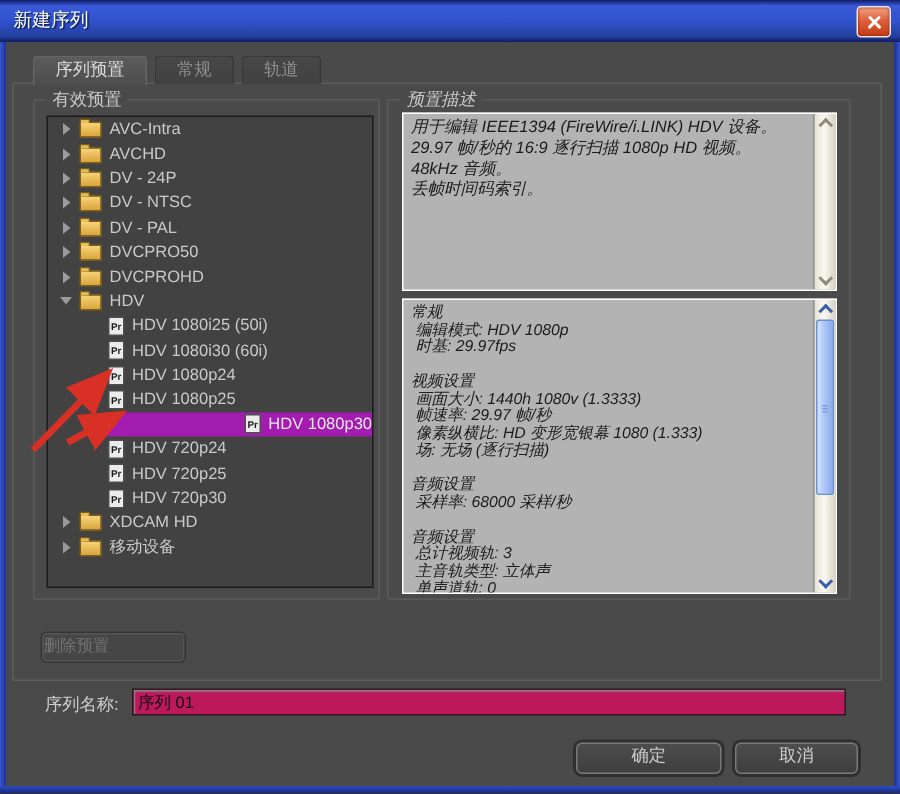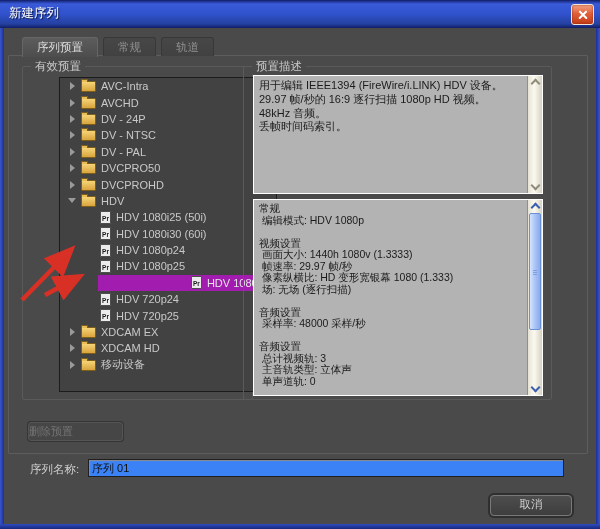--- a/index.html
+++ b/index.html
@@ -35,24 +35,24 @@
     border:1px solid #383838;border-bottom:none;border-radius:3px 3px 0 0;cursor:pointer;}
   .tab.active{background:linear-gradient(180deg,#5c5c5c,#4d4d4d);color:#dcdcdc;
     border-color:#666;height:19px;}
   .tab-page{position:absolute;left:8px;top:55px;width:578px;height:397px;
     border:1px solid #5d5d5d;border-radius:1px;z-index:1;}
   
   .groupbox{position:absolute;border:1px solid #5a5a5a;border-radius:2px;}
   .group-label{position:absolute;top:-8px;left:8px;background:#4a4a4a;padding:0 4px;
     font-size:11.5px;color:#c9c9c9;}
   #group-presets{left:22px;top:66px;width:229px;height:332px;}
-  #group-desc{left:243px;top:66px;width:307px;height:332px;}
+  #group-desc{left:258px;top:66px;width:307px;height:332px;font-style:italic;}
   
   .tree{position:absolute;left:8px;top:10px;width:216px;height:313px;
-    background:#424242;border:1px solid #1c1c1c;overflow:hidden;margin-left:28px;}
+    background:#424242;border:1px solid #1c1c1c;overflow:hidden;}
   .tree-row{display:flex;align-items:center;height:16.4px;font-size:11px;color:#c9c9c9;cursor:pointer;}
   .expander{width:14px;margin-left:5px;display:flex;align-items:center;justify-content:center;flex:none;}
   .expander::before{content:'';display:block;width:0;height:0;
     border-top:4px solid transparent;border-bottom:4px solid transparent;border-left:5px solid #9a9a9a;}
   .expander.open::before{border-left:4px solid transparent;border-right:4px solid transparent;
     border-top:5px solid #9a9a9a;border-bottom:none;}
   .spacer{width:38px;flex:none;}
   .row-content{display:flex;align-items:center;gap:5px;flex:1;height:100%;padding-left:2px;}
   .tree-row.selected .row-content{background:#a21caf;color:#e6e6e6;justify-content:flex-end;}
   .folder-icon{position:relative;width:13px;height:9px;flex:none;margin-top:1px;
@@ -82,21 +82,21 @@
   .chev.blue{border-color:#3b5fae;}
   .thumb{position:absolute;left:1px;right:1px;top:13px;height:115px;border-radius:2px;
     background:linear-gradient(90deg,#d6e4fe,#a9c4f7 50%,#8cabе8);
     background:linear-gradient(90deg,#d6e4fe,#a9c4f7 50%,#8cabe8);
     border:1px solid #6b8fd8;}
   .thumb .grip{position:absolute;left:3px;right:3px;top:50%;height:1px;background:#7fa0e0;
     box-shadow:0 2px 0 #7fa0e0,0 -2px 0 #7fa0e0;}
   
   .seq-label{position:absolute;left:30px;top:462px;font-size:11.5px;color:#cfcfcf;}
   .seq-input{position:absolute;left:88px;top:459px;width:468px;height:16px;
-    background:#3b82f6;border:1px solid #1f1f1f;box-shadow:inset 1px 1px 1px #8c8c8c;
+    background:#be185d;border:1px solid #1f1f1f;box-shadow:inset 1px 1px 1px #8c8c8c;
     font-family:"Liberation Sans",sans-serif;font-size:11px;color:#111;padding:0 3px;}
   .btn{position:absolute;top:495px;height:19px;border-radius:4px;
     background:linear-gradient(180deg,#4d4d4d,#3e3e3e);
     border:1px solid #787878;box-shadow:0 0 0 2px #2f2f2f;
     color:#cfcfcf;font-size:11.5px;line-height:17px;text-align:center;cursor:pointer;}
   #btn-ok{left:384px;width:95px;}
   #btn-cancel{left:490px;width:80px;}
   
   #arrows{position:absolute;left:0;top:0;width:600px;height:529px;pointer-events:none;z-index:9;}
 </style>
@@ -226,24 +226,24 @@
           </span>
         </div>
         <div class="tree-row">
           <span class="spacer"></span>
           <span class="row-content">
             <span class="pr-icon">Pr</span>
             <span>HDV 720p25</span>
           </span>
         </div>
         <div class="tree-row">
-          <span class="expander"></span>
-          <span class="row-content">
-            <span class="folder-icon"></span>
-            <span>XDCAM EX</span>
+          <span class="spacer"></span>
+          <span class="row-content">
+            <span class="pr-icon">Pr</span>
+            <span>HDV 720p30</span>
           </span>
         </div>
         <div class="tree-row">
           <span class="expander"></span>
           <span class="row-content">
             <span class="folder-icon"></span>
             <span>XDCAM HD</span>
           </span>
         </div>
         <div class="tree-row">
@@ -269,29 +269,30 @@
       <div class="vscroll">
         <span class="chev up"></span>
         <span class="chev down"></span>
       </div>
     </div>
 
     <div class="desc-box" id="desc-details">
       <div class="desc-text">
           <div class="desc-line">常规</div>
           <div class="desc-line"> 编辑模式: HDV 1080p</div>
+          <div class="desc-line"> 时基: 29.97fps</div>
           <div class="desc-line">&nbsp;</div>
           <div class="desc-line">视频设置</div>
           <div class="desc-line"> 画面大小: 1440h 1080v (1.3333)</div>
           <div class="desc-line"> 帧速率: 29.97 帧/秒</div>
           <div class="desc-line"> 像素纵横比: HD 变形宽银幕 1080 (1.333)</div>
           <div class="desc-line"> 场: 无场 (逐行扫描)</div>
           <div class="desc-line">&nbsp;</div>
           <div class="desc-line">音频设置</div>
-          <div class="desc-line"> 采样率: 48000 采样/秒</div>
+          <div class="desc-line"> 采样率: 68000 采样/秒</div>
           <div class="desc-line">&nbsp;</div>
           <div class="desc-line">音频设置</div>
           <div class="desc-line"> 总计视频轨: 3</div>
           <div class="desc-line"> 主音轨类型: 立体声</div>
           <div class="desc-line"> 单声道轨: 0</div>
         </div>
       <div class="vscroll">
         <span class="chev up blue"></span>
         <div class="thumb">
             <span class="grip"></span>
@@ -299,20 +300,21 @@
         <span class="chev down blue"></span>
       </div>
     </div>
   </div>
 
   <div class="delete-btn">删除预置</div>
 
   <span class="seq-label">序列名称:</span>
   <input class="seq-input" type="text" value="序列 01" style="">
 
+  <div class="btn" id="btn-ok">确定</div>
   <div class="btn" id="btn-cancel">取消</div>
 
   <svg id="arrows" viewBox="0 0 600 529">
     <defs>
       <marker id="ah" markerWidth="7" markerHeight="7" refX="4" refY="3" orient="auto">
         <path d="M0,0 L7,3 L0,6 Z" fill="#d93025"></path>
       </marker>
     </defs>
     <line x1="22" y1="300" x2="66" y2="255" stroke="#d93025" stroke-width="4.5" marker-end="url(#ah)"></line>
     <line x1="45" y1="295" x2="73" y2="280" stroke="#d93025" stroke-width="4.5" marker-end="url(#ah)"></line>

